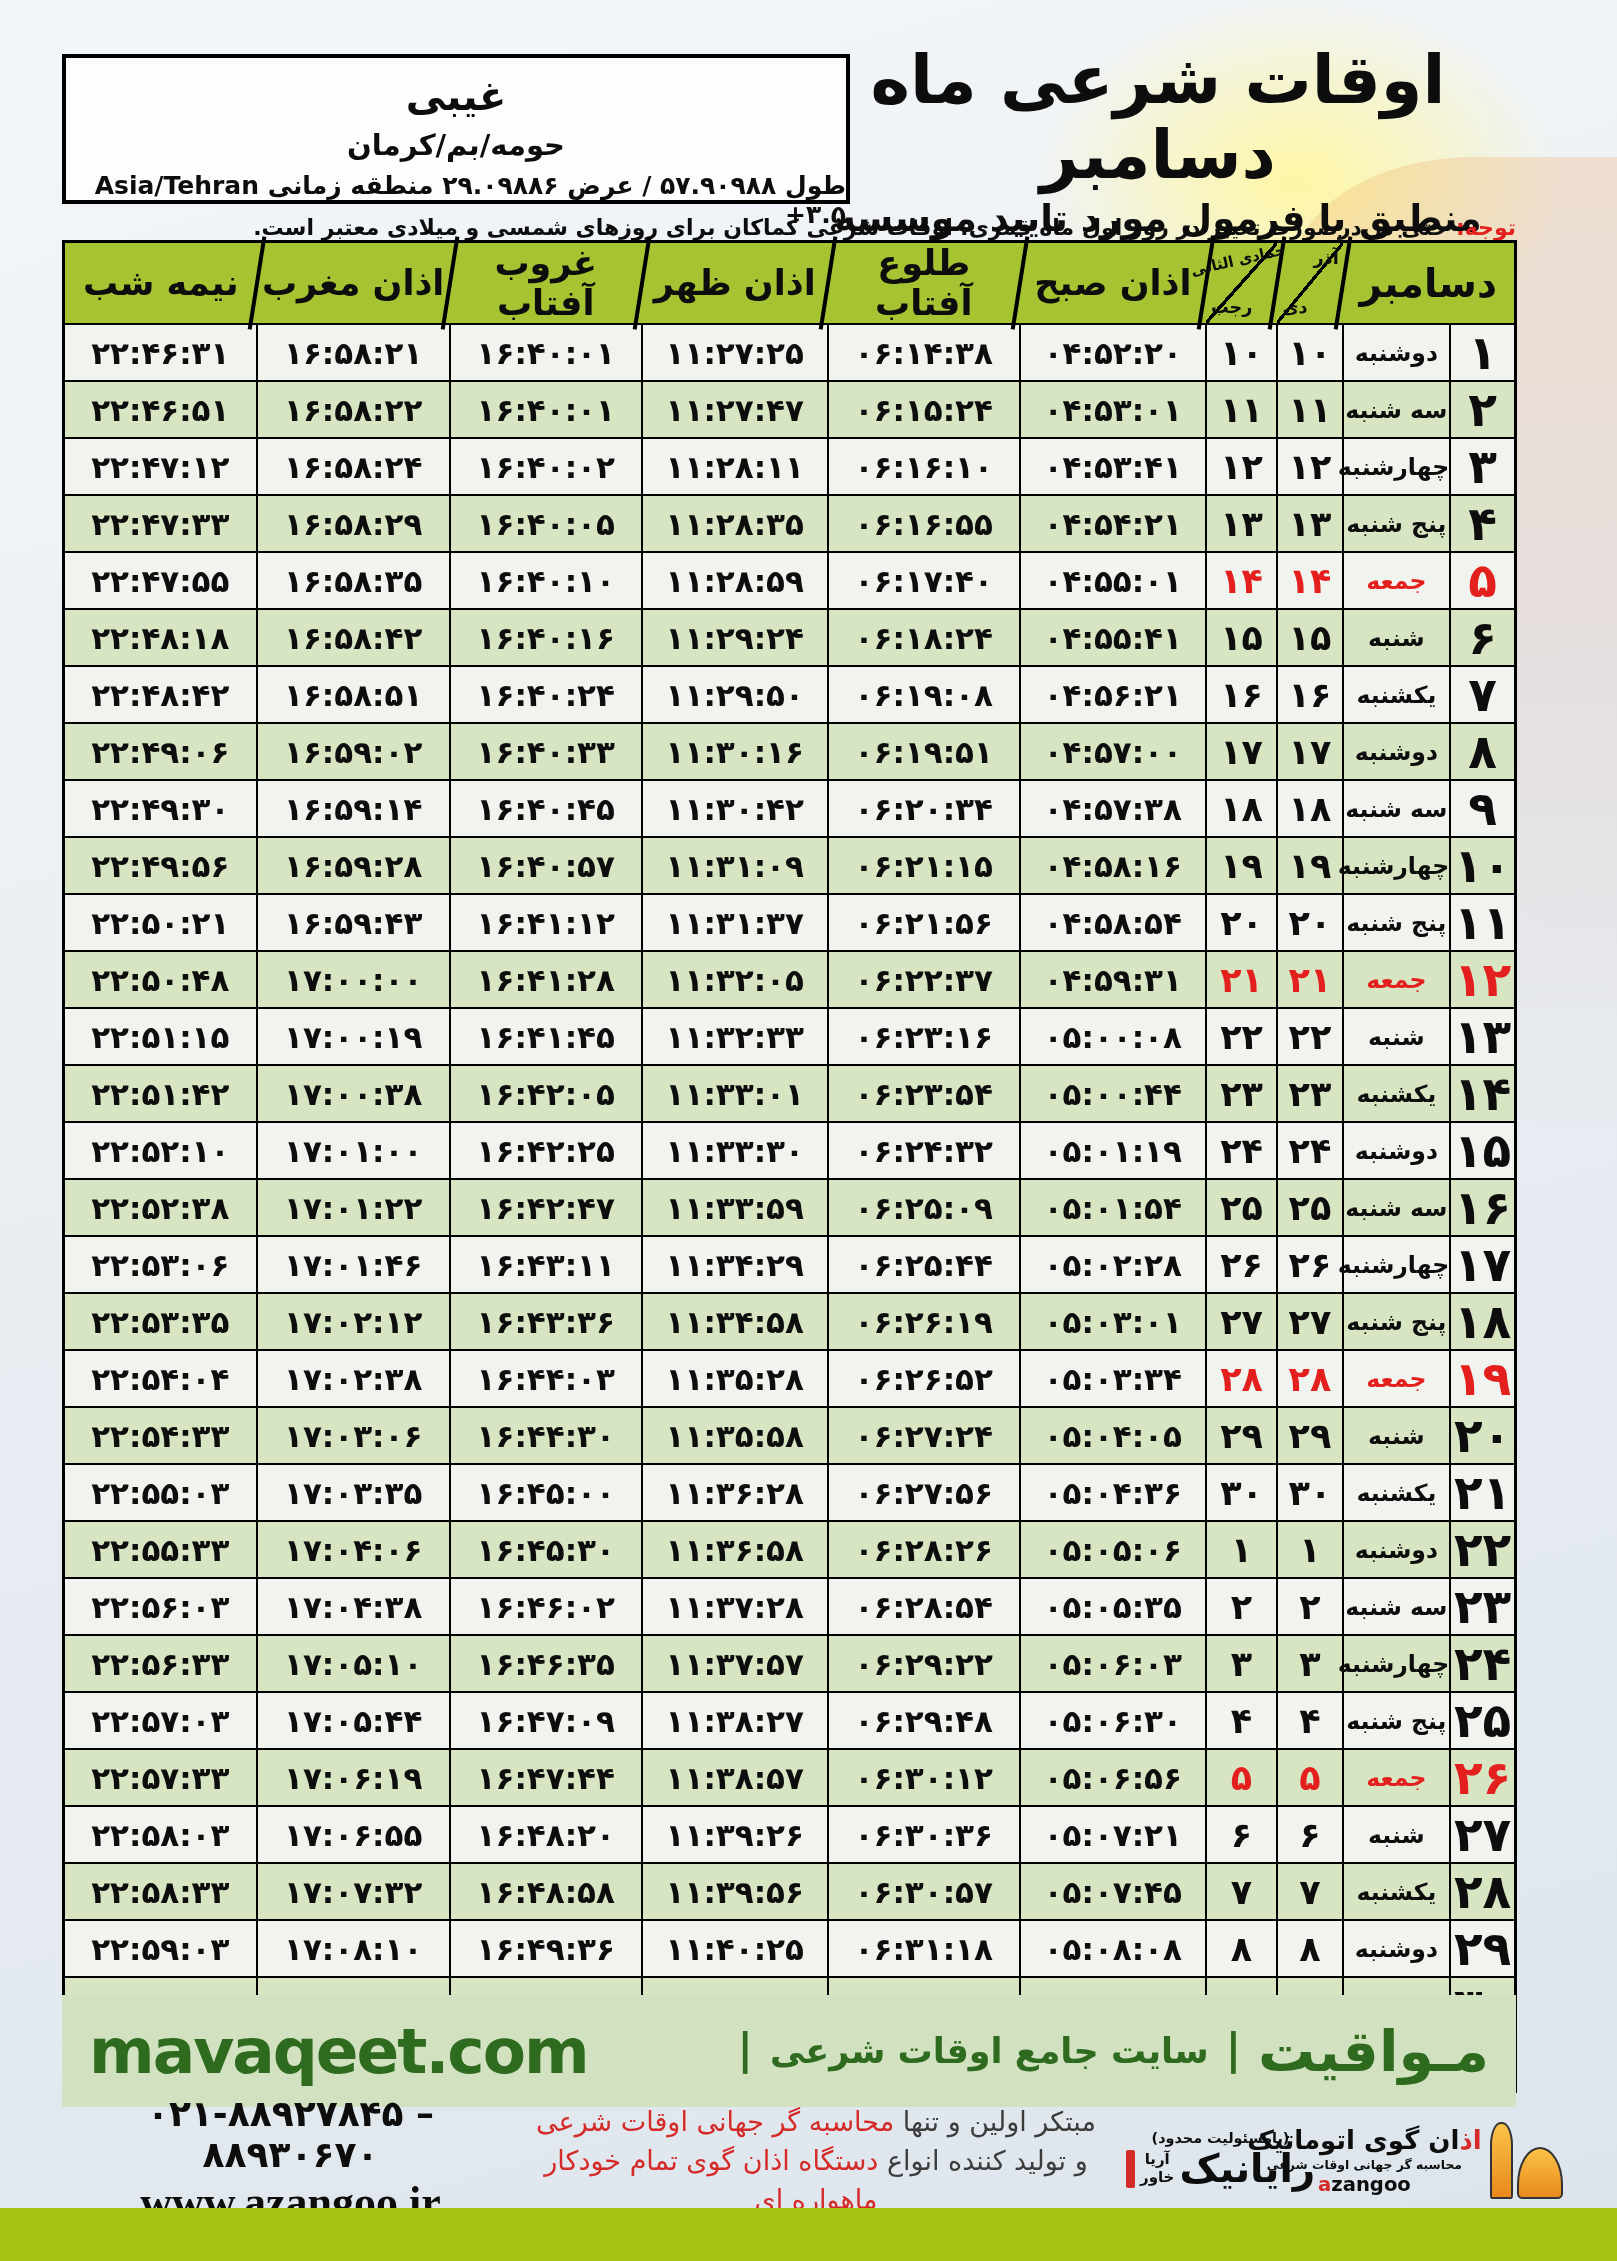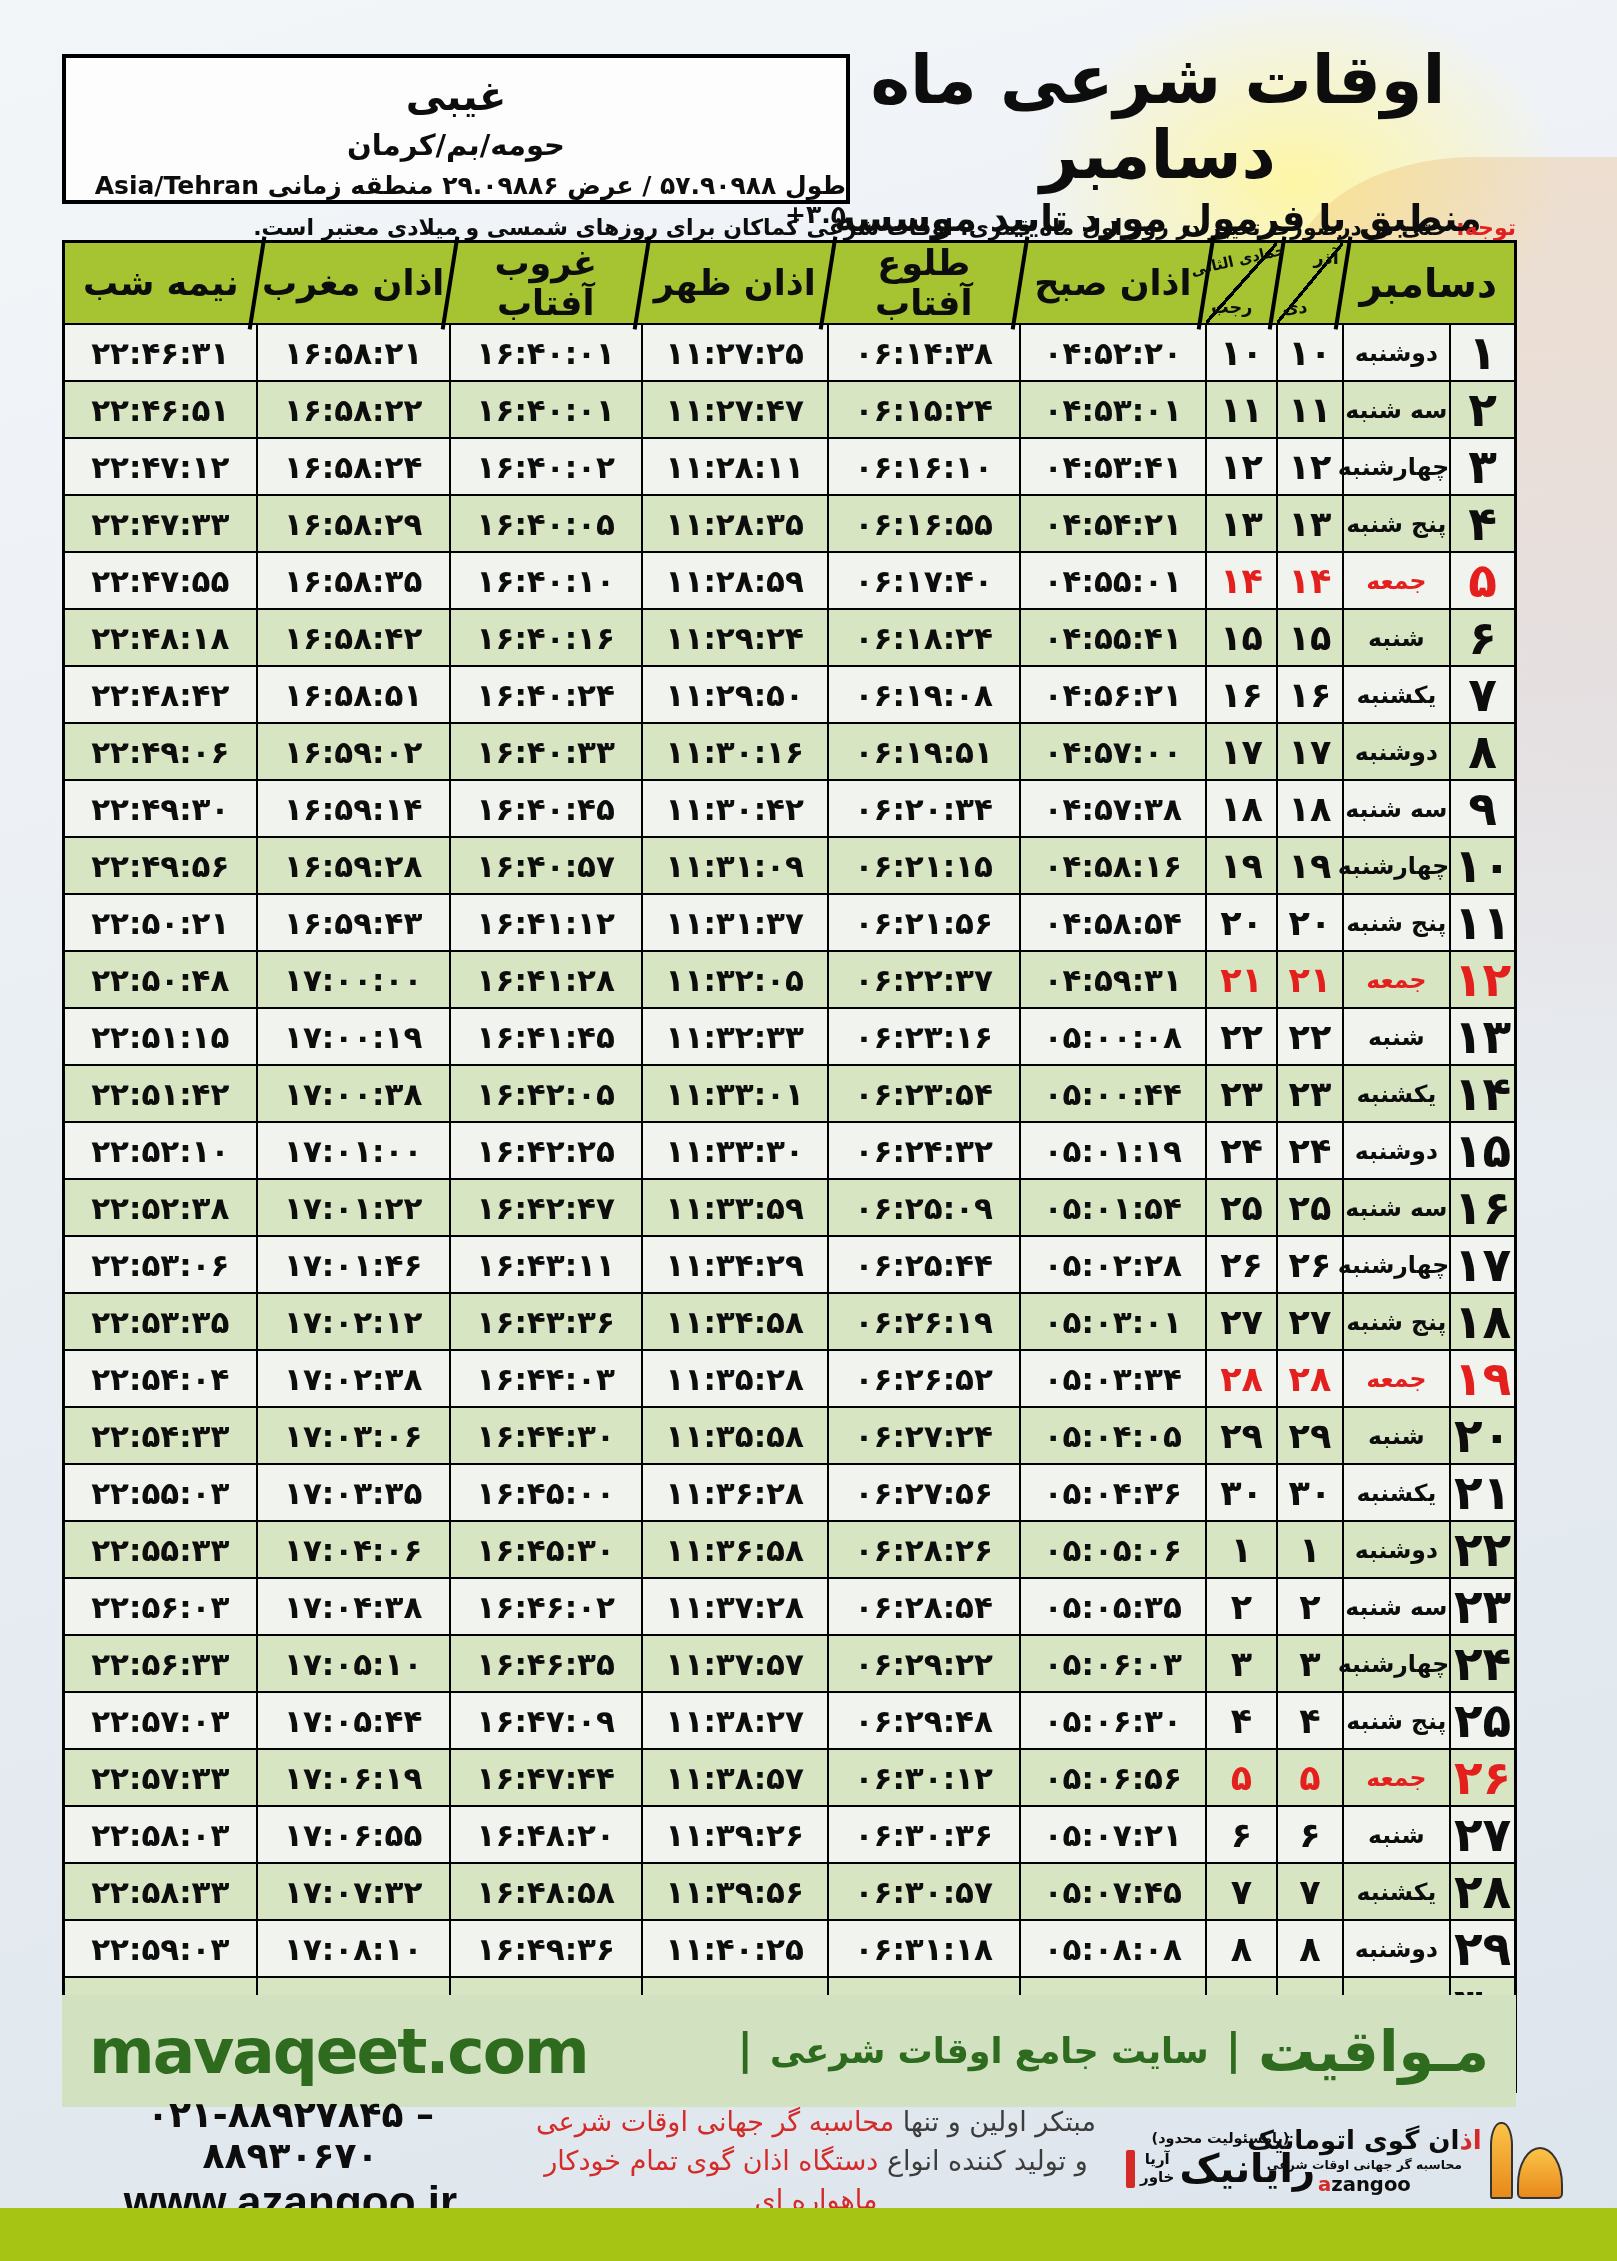--- a/index.html
+++ b/index.html
@@ -57,21 +57,21 @@
   .strip .sep{font-size:42px;font-weight:700;margin-top:-3.9px;}
   .strip .site-label{font-size:35px;font-weight:900;}
   .strip .tagline{font-size:24px;font-weight:700;}
   .strip .spacer{flex:1;}
   .strip .domain{direction:ltr;font-size:63px;font-weight:900;letter-spacing:-2px;}
 
   
   .bottom{position:absolute;left:62px;top:2114px;width:1501px;height:93px;display:flex;align-items:center;}
   .contact{width:457px;text-align:center;}
   .phone{font-size:36px;font-weight:900;direction:ltr;}
-  .site-url{font-family:Liberation Sans, sans-serif;font-size:44px;font-weight:700;margin-top:1.3px;}
+  .site-url{font-family:Liberation Serif, serif;font-size:44px;font-weight:700;margin-top:1.3px;}
   .promo{flex:1;direction:rtl;text-align:center;font-size:27px;font-weight:400;color:#3c3c3c;line-height:1.45;}
   .promo .red{color:#d42a28;}
 
   .ray-logo{width:215px;text-align:center;direction:rtl;}
   .ray-top{font-size:14.4px;font-weight:700;}
   .ray-main{display:flex;direction:rtl;align-items:center;justify-content:center;gap:5.2px;}
   .ray-name{font-size:39px;font-weight:900;}
   .ray-mark{width:9px;height:38px;background:#d42a28;border-radius:2px;}
   .ray-side{font-size:15px;font-weight:700;line-height:1.15;}
 

